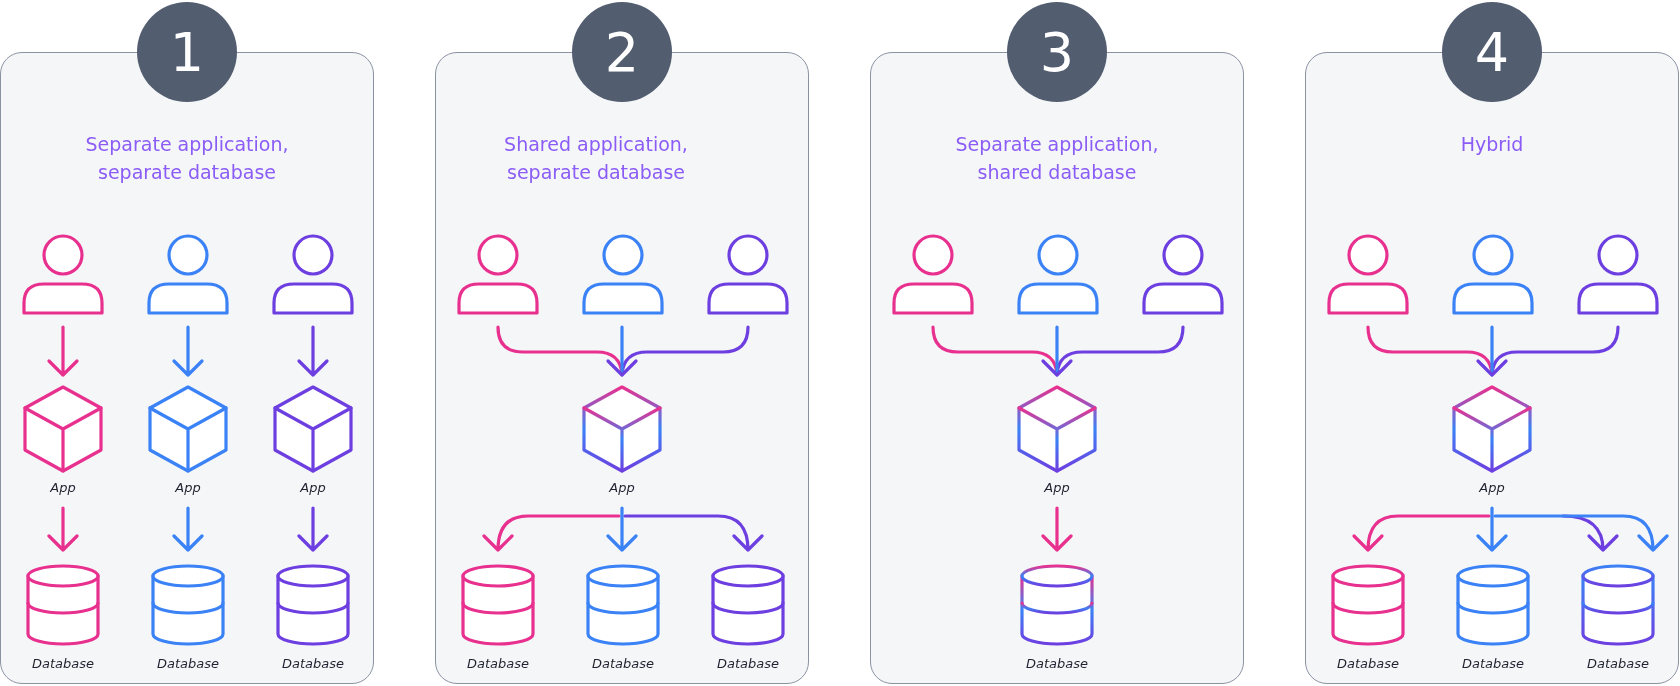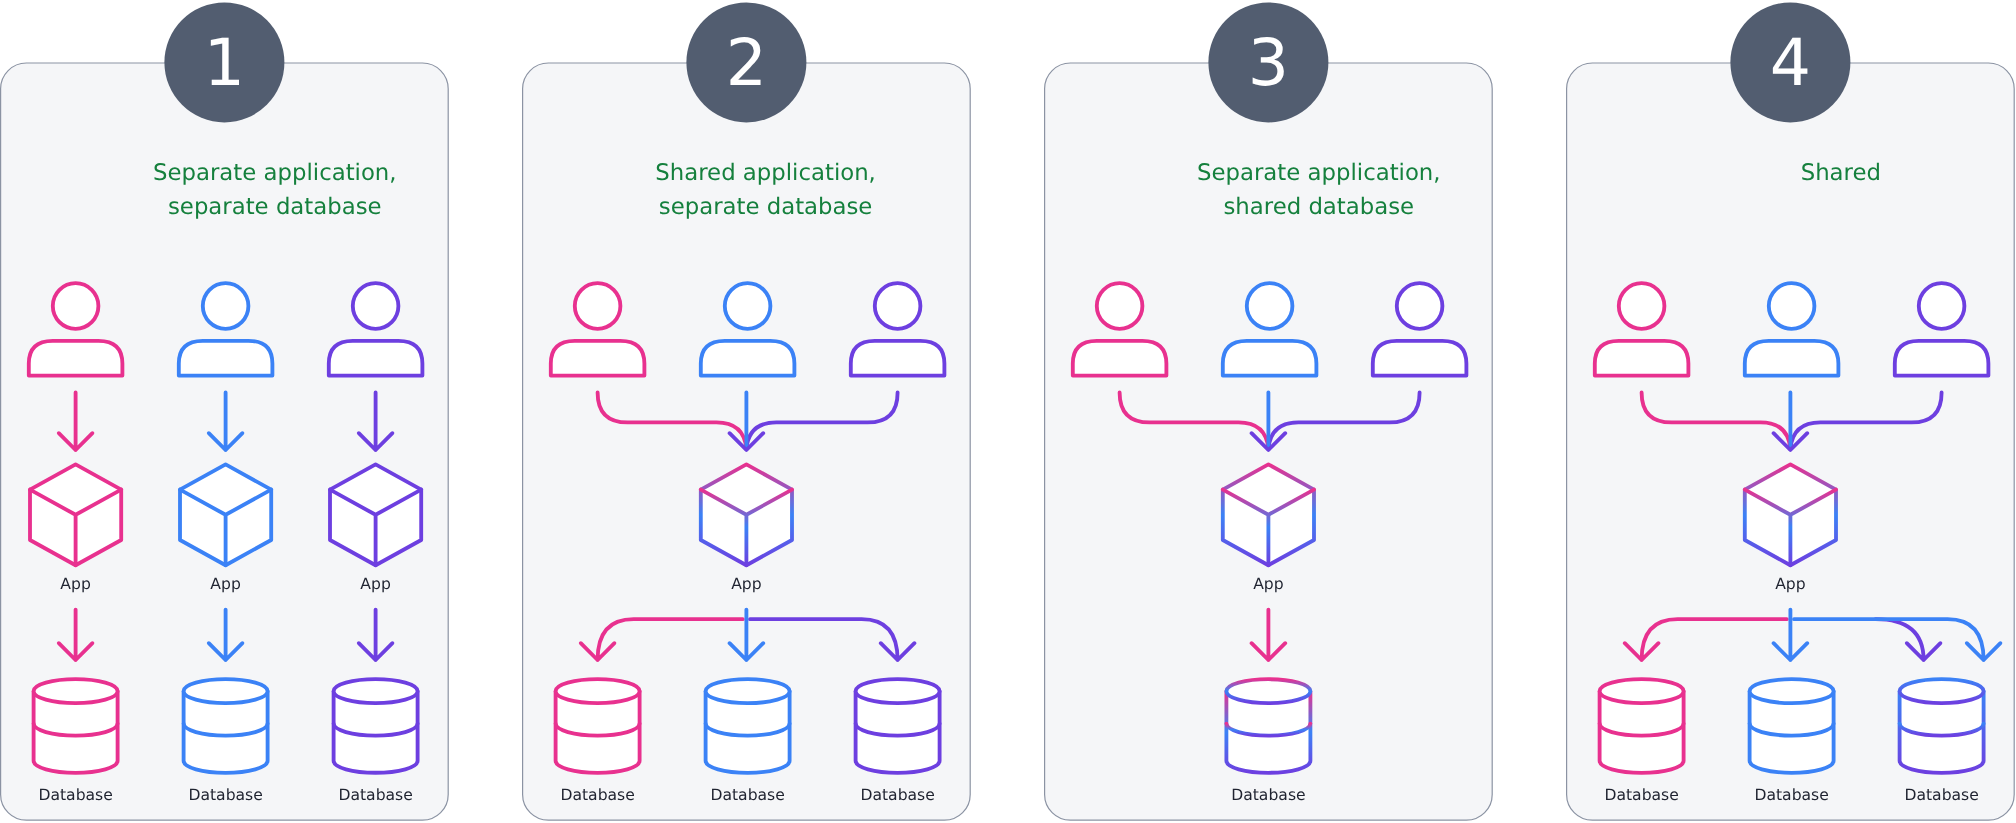--- a/index.html
+++ b/index.html
@@ -4,23 +4,23 @@
 <style>
   html, body { margin: 0; padding: 0; background: #ffffff; }
   body { width: 1680px; height: 686px; position: relative; overflow: hidden;
          font-family: "DejaVu Sans", sans-serif; }
   #stage { position: absolute; left: 0; top: 0; width: 1680px; height: 686px; }
   .card { position: absolute; top: 52px; width: 374px; height: 632px; box-sizing: border-box;
           background: #f5f6f8; border: 1.4px solid #8b93a3; border-radius: 22px; }
   .badge { position: absolute; top: 2px; width: 100px; height: 100px; border-radius: 50%;
            background: #525d70; color: #ffffff; display: flex; align-items: center; justify-content: center;
            font-size: 54px; font-weight: normal; }
-  .title { position: absolute; top: 130px; width: 374px; text-align: center; color: #15803d;
-           font-size: 19px; line-height: 28px; padding-left: 42px; }
-  .lbl { position: absolute; width: 110px; text-align: center; color: #1f2330; font-size: 13px; }
+  .title { position: absolute; top: 130px; width: 374px; text-align: center; color: #8b5cf6;
+           font-size: 19px; line-height: 28px; }
+  .lbl { position: absolute; width: 110px; text-align: center; color: #1f2330; font-size: 13px; font-style: italic; }
   svg.icons { position: absolute; left: 0; top: 0; }
 </style>
 </head>
 <body>
 
 <div id="stage">
 
   <div class="card" style="left:0px"></div>
   <div class="badge" style="left:137px">1</div>
   <div class="title" style="left:0px">
@@ -38,21 +38,21 @@
   <div class="card" style="left:870px"></div>
   <div class="badge" style="left:1007px">3</div>
   <div class="title" style="left:870px">
     <div>Separate application,</div>
     <div>shared database</div>
   </div>
 
   <div class="card" style="left:1305px"></div>
   <div class="badge" style="left:1442px">4</div>
   <div class="title" style="left:1305px">
-    <div>Shared</div>
+    <div>Hybrid</div>
     <div></div>
   </div>
 
   <svg class="icons" id="icons" width="1680" height="686" viewBox="0 0 1680 686">
     <defs>
       <linearGradient id="g-pbp" x1="0" y1="0" x2="0" y2="1">
         <stop offset="0" stop-color="#e8318f"></stop>
         <stop offset="0.5" stop-color="#3b82f6"></stop>
         <stop offset="1" stop-color="#6d3fe0"></stop>
       </linearGradient>

